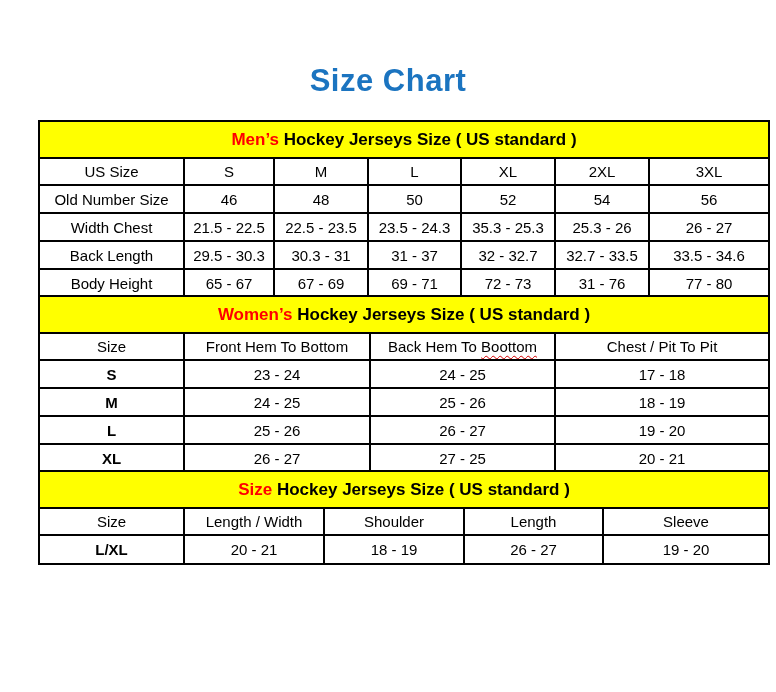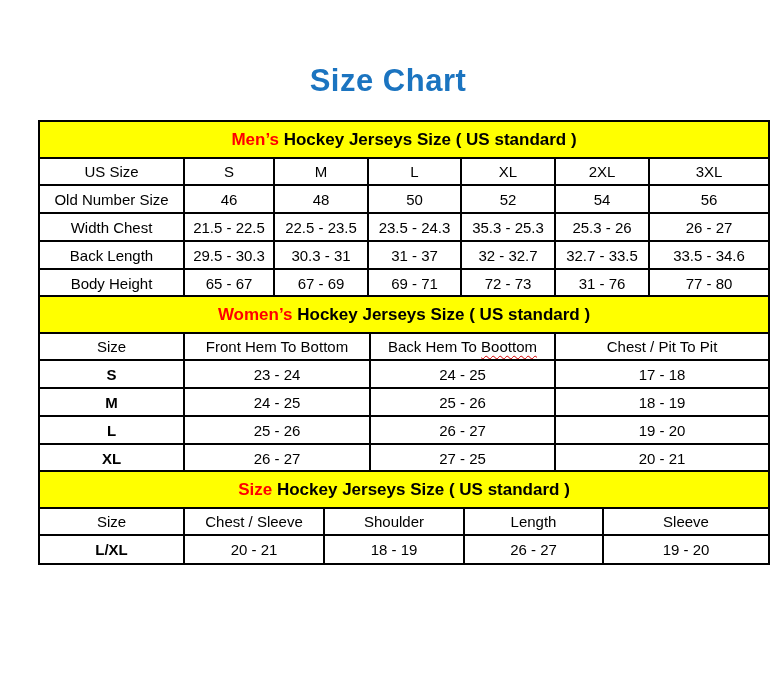--- a/index.html
+++ b/index.html
@@ -187,21 +187,21 @@
           <col style="width:140px">
           <col style="width:139px">
           <col style="width:166px">
       </colgroup>
       <tbody>
           <tr class="section">
         <th colspan="5"><span class="accent">Size</span><span> Hockey Jerseys Size ( US standard )</span></th>
       </tr>
       <tr class="colhead">
         <th>Size</th>
-        <th>Chest / Sleeve</th>
+        <th>Length / Width</th>
         <th>Shoulder</th>
         <th>Length</th>
         <th>Sleeve</th>
       </tr>
       <tr>
         <td class="bold">L/XL</td>
         <td>20 - 21</td>
         <td>18 - 19</td>
         <td>26 - 27</td>
         <td>19 - 20</td>

